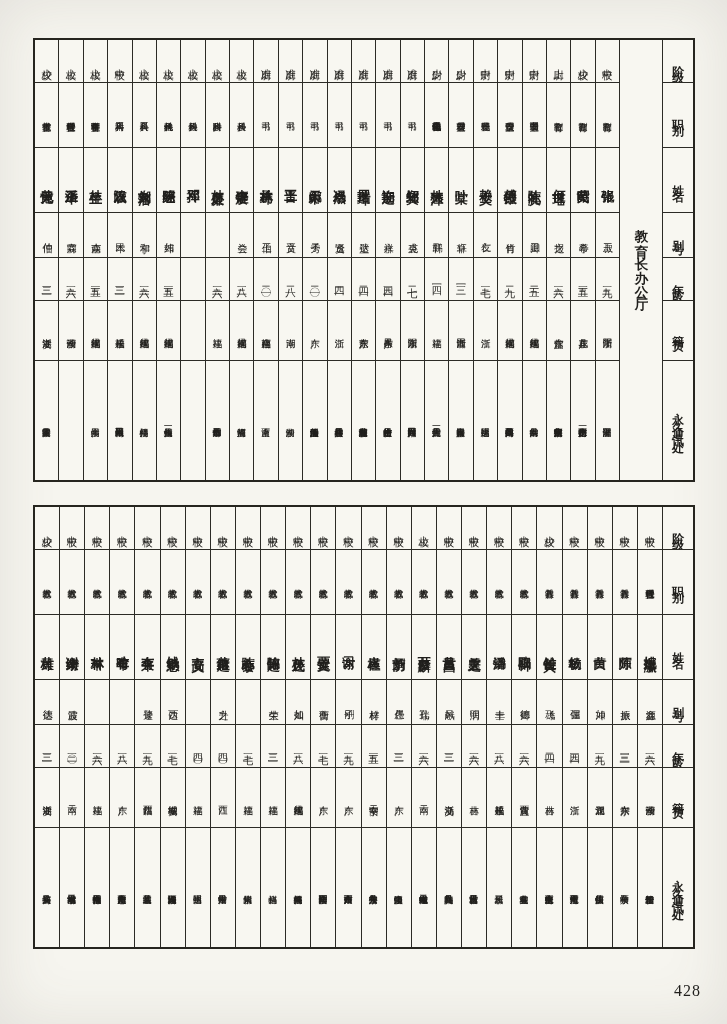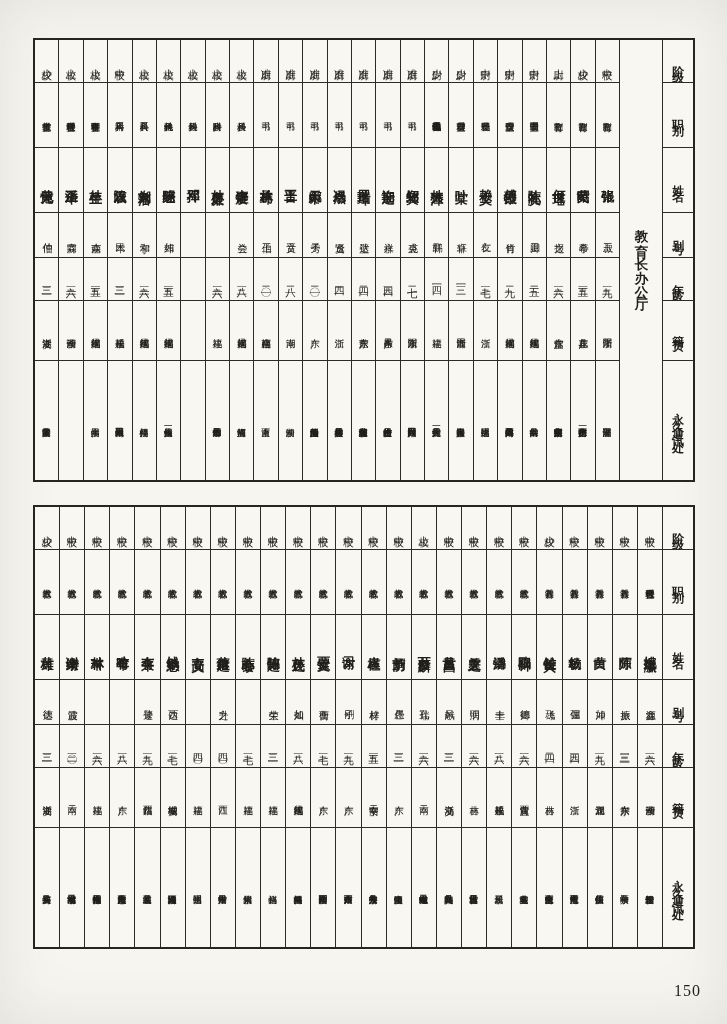--- a/index.html
+++ b/index.html
@@ -1239,14 +1239,14 @@
           <span class="v">三二</span>
         </div>
         <div class="cell c-origin">
           <span class="v">浙江遂安</span>
         </div>
         <div class="cell c-addr">
           <span class="v">遂安县马屿河头</span>
         </div>
       </div>
     </div>
-  <div class="page-number">150</div>
+  <div class="page-number">428</div>
 </div>
 
 </body></html>

